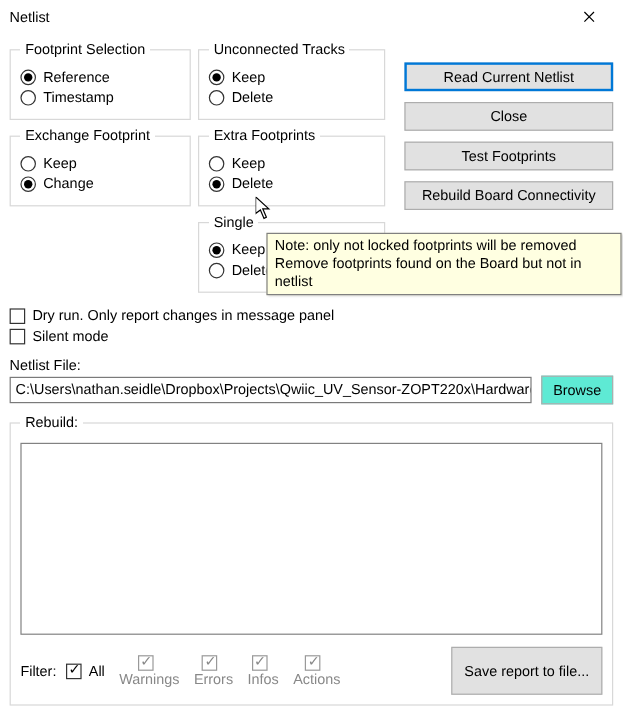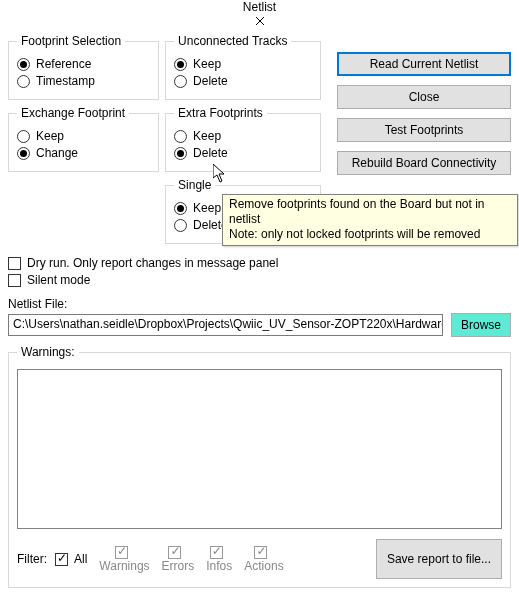--- a/index.html
+++ b/index.html
@@ -11,21 +11,20 @@
     color: #000;
     width: 519px;
     height: 603px;
     overflow: hidden;
   }
   .titlebar {
     height: 28px;
     display: flex;
     align-items: center;
     padding: 0 8px;
-    flex-direction: column;
   }
   .titlebar .title { flex: 1; }
   .close-x {
     width: 40px; height: 28px;
     display:flex;align-items:center;justify-content:center;
     font-size:14px;
   }
   .body {
     padding: 4px 8px 8px 8px;
   }
@@ -234,21 +233,21 @@
   <div class="file-row">
     <div class="file-input">
       <span>C:\Users\nathan.seidle\Dropbox\Projects\Qwiic_UV_Sensor-ZOPT220x\Hardware</span>
     </div>
     <div class="browse-btn">
       <span>Browse</span>
     </div>
   </div>
 
   <fieldset class="msgs-fieldset">
-    <legend>Warnings:</legend>
+    <legend>Rebuild:</legend>
     <div class="messages-box"></div>
 
     <div class="filter-row">
       <span style="margin-right:8px;">Filter:</span>
       <span class="filter-item">
         <span class="checkbox checked"></span>
         <span>All</span>
       </span>
       <span class="filter-item disabled">
         <span class="checkbox disabled checked"></span>
@@ -269,19 +268,19 @@
       <span class="spacer"></span>
       <div class="save-btn">
         <span>Save report to file...</span>
       </div>
     </div>
   </fieldset>
 
 </div>
 
 <div class="tooltip">
+  <div>Note: only not locked footprints will be removed</div>
   <div>Remove footprints found on the Board but not in netlist</div>
-  <div>Note: only not locked footprints will be removed</div>
 </div>
 
 <svg class="cursor" width="16" height="20" viewBox="0 0 16 20">
   <path d="M0 0 L0 14 L4 11 L7 18 L9 17 L6 10 L11 10 Z" fill="#fff" stroke="#000" stroke-width="1"></path>
 </svg>
 
 </body></html>

